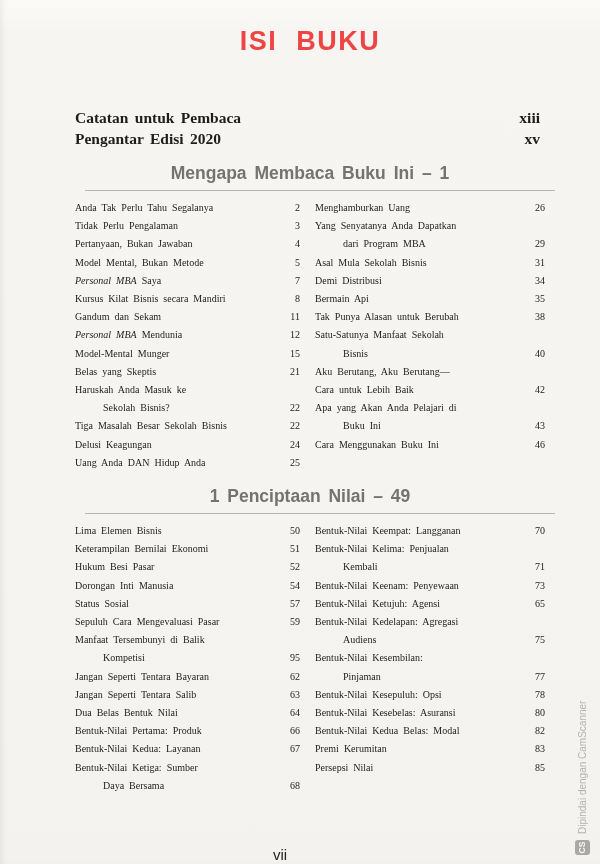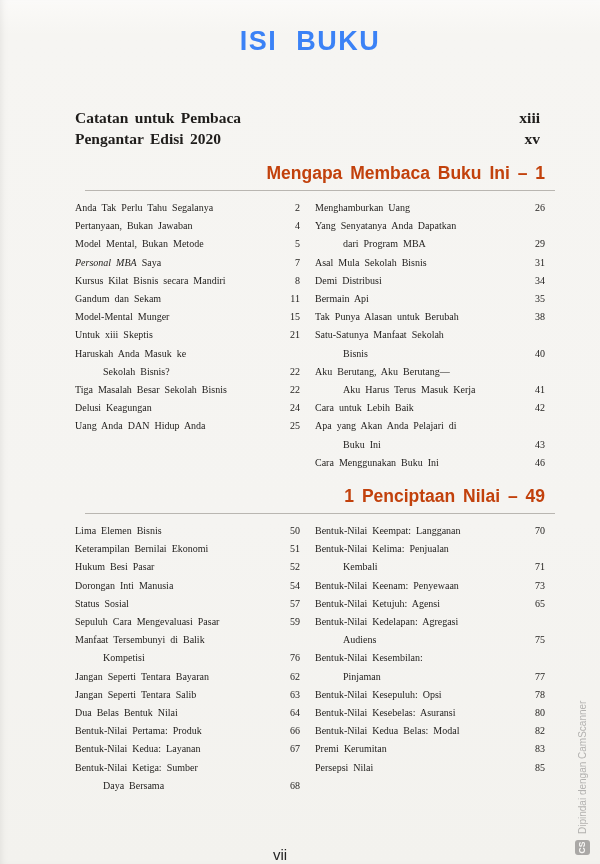--- a/index.html
+++ b/index.html
@@ -14,36 +14,36 @@
     padding:22px 55px 0 75px;
     box-sizing:border-box;
     box-shadow: inset 5px 0 8px -5px rgba(0,0,0,0.10), inset 0 5px 8px -6px rgba(255,255,255,0.9);
   }
   h1.book-title {
     margin:4px 0 0;
     text-align:center;
     font-family:"Liberation Sans", sans-serif;
     font-size:27px; font-weight:bold;
     letter-spacing:1.5px; word-spacing:10px;
-    color:#3b82f6;
+    color:#ef4444;
   }
   .front-matter {
     margin-top:50px;
     width:465px;
     font-size:15.5px; line-height:21px;
   }
   .front-matter .row { display:flex; align-items:baseline;font-weight:bold; }
   .front-matter .t { flex:1; word-spacing:2px; }
   h2.section-heading {
     margin:14px 0 0;
-    text-align:right;
+    text-align:center;
     font-family:"Liberation Sans", sans-serif;
     font-size:17.5px; font-weight:bold;
     word-spacing:3px;
-    color:#c2410c;
+    color:#737373;
   }
   h2.second { }
   .rule {
     height:0;
     border:none;
     border-top:1.5px solid #b9b6b1;
     margin:6px -10px 0 10px;
   }
   .cols { display:flex; gap:15px; margin-top:8px; }
   .col { font-size:10px; line-height:18.2px; }
@@ -100,45 +100,53 @@
   <section>
     <h2 class="section-heading">Mengapa Membaca Buku Ini – 1</h2>
     <hr class="rule">
     <div class="cols">
       <div class="col left" id="s0-left">
           <div class="row">
             <span class="t">Anda Tak Perlu Tahu Segalanya</span>
             <span class="p">2</span>
           </div>
           <div class="row">
+            <span class="t">Tidak Perlu Pengalaman</span>
+            <span class="p">3</span>
+          </div>
+          <div class="row">
             <span class="t">Pertanyaan, Bukan Jawaban</span>
             <span class="p">4</span>
           </div>
           <div class="row">
             <span class="t">Model Mental, Bukan Metode</span>
             <span class="p">5</span>
           </div>
           <div class="row">
             <span class="t"><em>Personal MBA</em> Saya</span>
             <span class="p">7</span>
           </div>
           <div class="row">
             <span class="t">Kursus Kilat Bisnis secara Mandiri</span>
             <span class="p">8</span>
           </div>
           <div class="row">
             <span class="t">Gandum dan Sekam</span>
             <span class="p">11</span>
           </div>
           <div class="row">
+            <span class="t"><em>Personal MBA</em> Mendunia</span>
+            <span class="p">12</span>
+          </div>
+          <div class="row">
             <span class="t">Model-Mental Munger</span>
             <span class="p">15</span>
           </div>
           <div class="row">
-            <span class="t">Untuk xiii Skeptis</span>
+            <span class="t">Belas yang Skeptis</span>
             <span class="p">21</span>
           </div>
           <div class="row">
             <span class="t">Haruskah Anda Masuk ke</span>
             <span class="p"></span>
           </div>
           <div class="row indent">
             <span class="t">Sekolah Bisnis?</span>
             <span class="p">22</span>
           </div>
@@ -188,24 +196,20 @@
             <span class="t">Satu-Satunya Manfaat Sekolah</span>
             <span class="p"></span>
           </div>
           <div class="row indent">
             <span class="t">Bisnis</span>
             <span class="p">40</span>
           </div>
           <div class="row">
             <span class="t">Aku Berutang, Aku Berutang—</span>
             <span class="p"></span>
-          </div>
-          <div class="row indent">
-            <span class="t">Aku Harus Terus Masuk Kerja</span>
-            <span class="p">41</span>
           </div>
           <div class="row">
             <span class="t">Cara untuk Lebih Baik</span>
             <span class="p">42</span>
           </div>
           <div class="row">
             <span class="t">Apa yang Akan Anda Pelajari di</span>
             <span class="p"></span>
           </div>
           <div class="row indent">
@@ -248,21 +252,21 @@
           <div class="row">
             <span class="t">Sepuluh Cara Mengevaluasi Pasar</span>
             <span class="p">59</span>
           </div>
           <div class="row">
             <span class="t">Manfaat Tersembunyi di Balik</span>
             <span class="p"></span>
           </div>
           <div class="row indent">
             <span class="t">Kompetisi</span>
-            <span class="p">76</span>
+            <span class="p">95</span>
           </div>
           <div class="row">
             <span class="t">Jangan Seperti Tentara Bayaran</span>
             <span class="p">62</span>
           </div>
           <div class="row">
             <span class="t">Jangan Seperti Tentara Salib</span>
             <span class="p">63</span>
           </div>
           <div class="row">

